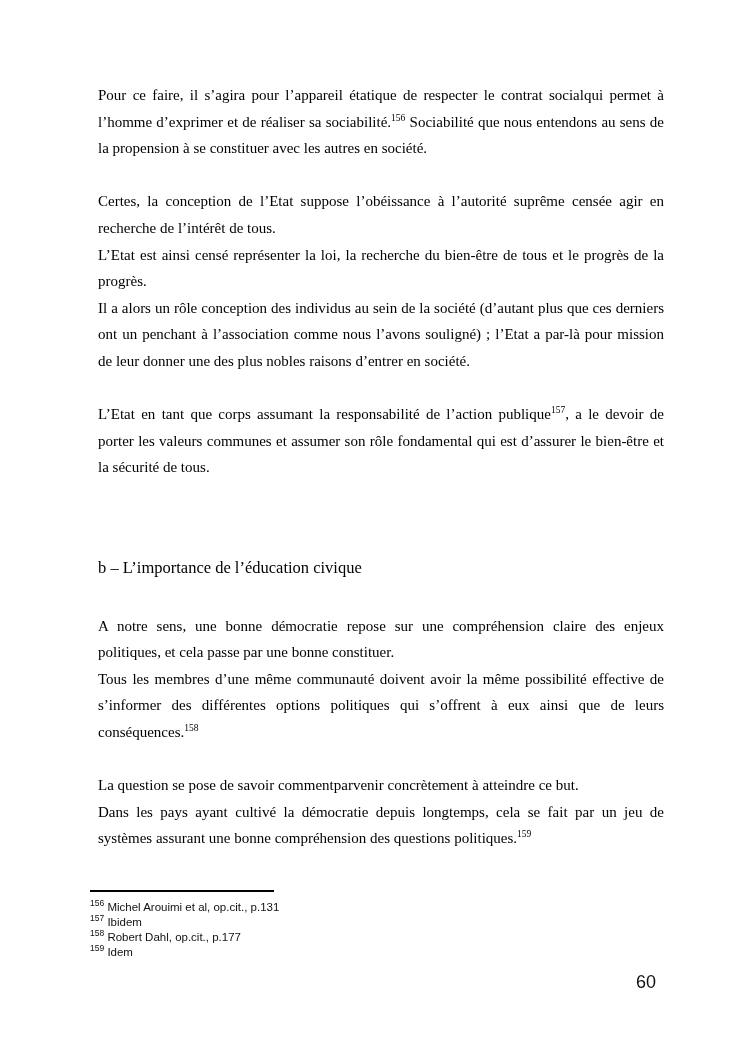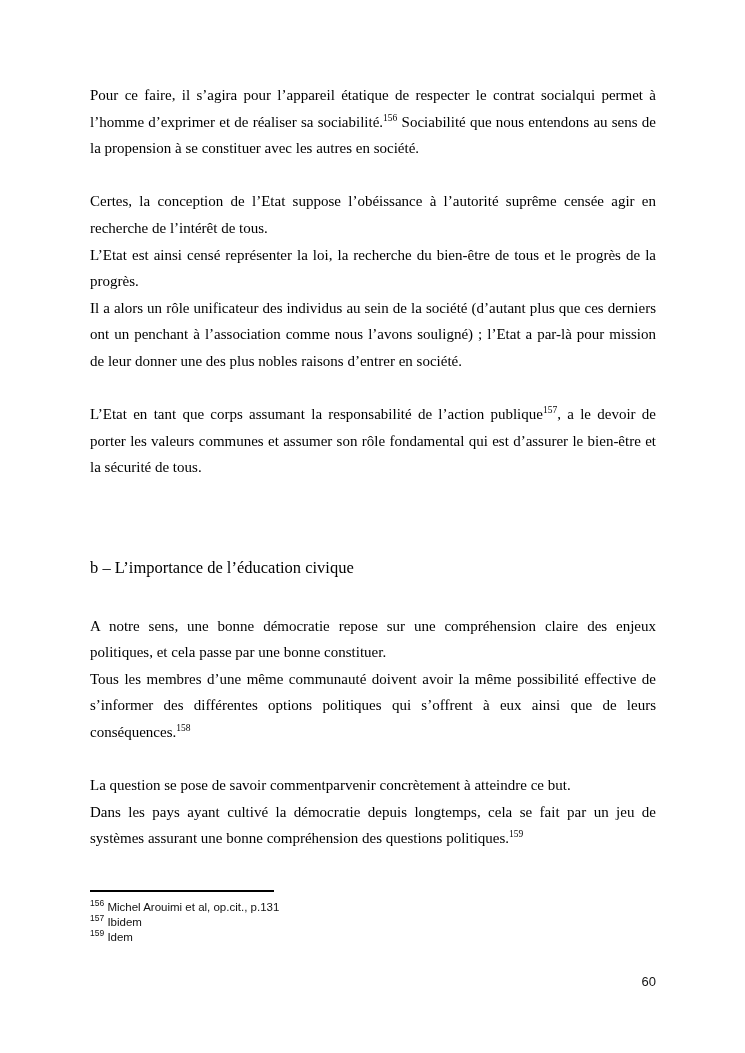--- a/index.html
+++ b/index.html
@@ -11,21 +11,21 @@
     position: relative;
     width: 745px;
     height: 1053px;
     background: #ffffff;
     overflow: hidden;
     font-family: "Liberation Serif", serif;
     color: #000000;
   }
   .content {
     position: absolute;
-    left: 90px;
+    left: 98px;
     top: 82px;
     width: 566px;
   }
   .doc-paragraph {
     margin: 0;
     font-family: "Liberation Serif", serif;
     font-size: 15px;
     line-height: 26.6px;
     text-align: justify;
     text-align-last: left;
@@ -66,45 +66,46 @@
   .footnote sup {
     font-size: 8.5px;
     line-height: 0;
     vertical-align: super;
   }
   .page-number {
     position: absolute;
     top: 974px;
     right: 89px;
     font-family: "Liberation Sans", sans-serif;
-    font-size: 13px;
+    font-size: 18px;
     line-height: 16px;
     color: #111111;
   }
 </style>
 </head>
 <body>
 
 <div class="page">
   <div class="content" id="paragraph-flow">
       <p class="doc-paragraph">Pour ce faire, il s’agira pour l’appareil étatique de respecter le contrat socialqui permet à l’homme d’exprimer et de réaliser sa sociabilité.<sup class="fn-ref">156</sup> Sociabilité que nous entendons au sens de la propension à se constituer avec les autres en société.</p>
       <p class="doc-paragraph gap1">Certes, la conception de l’Etat suppose l’obéissance à l’autorité suprême censée agir en recherche de l’intérêt de tous.</p>
       <p class="doc-paragraph">L’Etat est ainsi censé représenter la loi, la recherche du bien-être de tous et le progrès de la progrès.</p>
-      <p class="doc-paragraph">Il a alors un rôle unificateur des individus au sein de la société (d’autant plus que ces derniers ont un penchant à l’association comme nous l’avons souligné) ; l’Etat a par-là pour mission de leur donner une des plus nobles raisons d’entrer en société.</p>
+      <p class="doc-paragraph">Il a alors un rôle conception des individus au sein de la société (d’autant plus que ces derniers ont un penchant à l’association comme nous l’avons souligné) ; l’Etat a par-là pour mission de leur donner une des plus nobles raisons d’entrer en société.</p>
       <p class="doc-paragraph gap1">L’Etat en tant que corps assumant la responsabilité de l’action publique<sup class="fn-ref">157</sup>, a le devoir de porter les valeurs communes et assumer son rôle fondamental qui est d’assurer le bien-être et la sécurité de tous.</p>
       <h2 class="doc-heading">b – L’importance de l’éducation civique</h2>
       <p class="doc-paragraph">A notre sens, une bonne démocratie repose sur une compréhension claire des enjeux politiques, et cela passe par une bonne constituer.</p>
       <p class="doc-paragraph">Tous les membres d’une même communauté doivent avoir la même possibilité effective de s’informer des différentes options politiques qui s’offrent à eux ainsi que de leurs conséquences.<sup class="fn-ref">158</sup></p>
       <p class="doc-paragraph gap1">La question se pose de savoir commentparvenir concrètement à atteindre ce but.</p>
       <p class="doc-paragraph">Dans les pays ayant cultivé la démocratie depuis longtemps, cela se fait par un jeu de systèmes assurant une bonne compréhension des questions politiques.<sup class="fn-ref">159</sup></p>
     </div>
 
   <div class="footnotes">
     <div class="fn-separator"></div>
     <div id="footnote-list">
         <div class="footnote"><sup>156</sup> Michel Arouimi et al, op.cit., p.131</div>
         <div class="footnote"><sup>157</sup> Ibidem</div>
+        <div class="footnote"><sup>158</sup> Robert Dahl, op.cit., p.177</div>
         <div class="footnote"><sup>159</sup> Idem</div>
       </div>
   </div>
 
   <div class="page-number">60</div>
 </div>
 
 </body></html>

